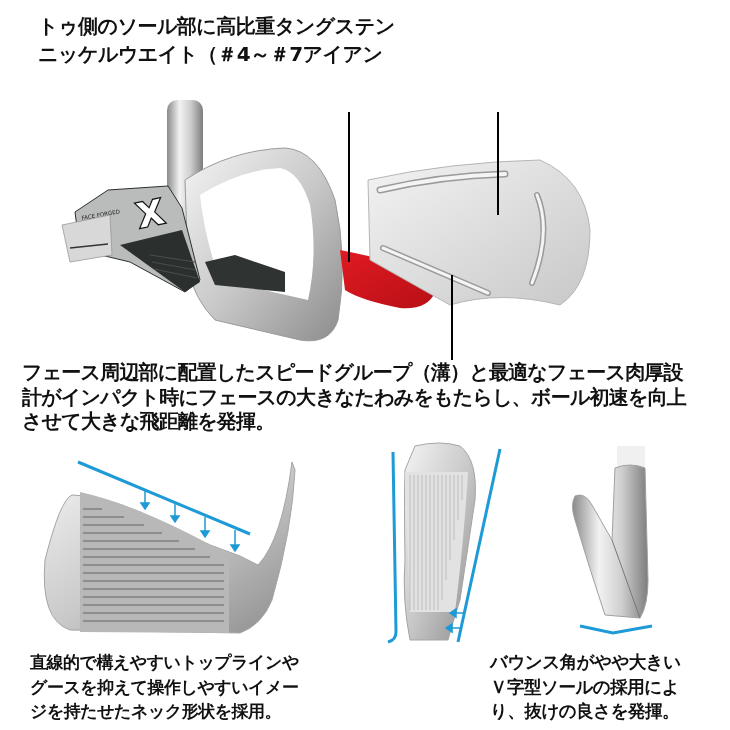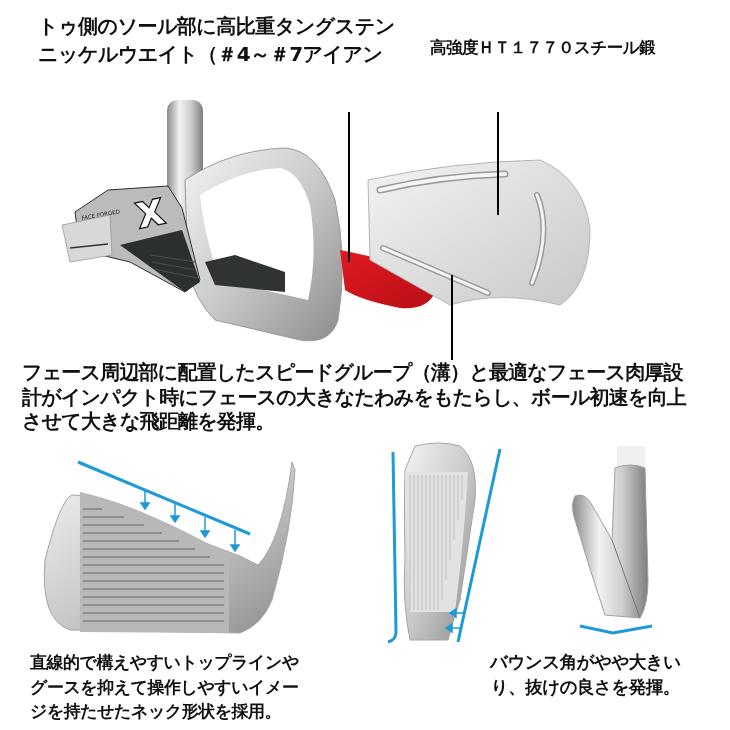--- a/index.html
+++ b/index.html
@@ -4,21 +4,21 @@
 <style>
   html, body { margin:0; padding:0; background:#ffffff; }
   body { width:730px; height:730px; position:relative; overflow:hidden;
          font-family:"DejaVu Sans","Liberation Sans",sans-serif; color:#111; }
   .txt { position:absolute; font-weight:bold; white-space:nowrap; letter-spacing:-0.5px; }
   .txt .ln { display:block; }
   .t1 { left:38px; top:12px; font-size:20px; line-height:28px; }
   .t2 { left:430px; top:36px; font-size:16.5px; line-height:24px; }
   .t3 { left:22px; top:360px; font-size:20px; line-height:24.5px; letter-spacing:-0.8px; }
   .t4 { left:30px; top:650px; font-size:17px; line-height:24.5px; }
-  .t5 { left:490px; top:650px; font-size:17.5px; line-height:24.5px;text-align:center; }
+  .t5 { left:490px; top:650px; font-size:17.5px; line-height:24.5px; }
   svg { position:absolute; left:0; top:0; }
 </style>
 </head>
 <body>
 
 <svg width="730" height="730" viewBox="0 0 730 730">
   <defs>
     <linearGradient id="steelH" x1="0" x2="1" y1="0" y2="0">
       <stop offset="0" stop-color="#8a8a8a"></stop>
       <stop offset="0.35" stop-color="#f2f2f2"></stop>
@@ -148,31 +148,31 @@
     <path d="M580,626 L613,633 L652,626" fill="none" stroke="#1e9ad6" stroke-width="3"></path>
   </g>
 </svg>
 
 <div class="txt t1">
   <span class="ln">トゥ側のソール部に高比重タングステン</span>
   <span class="ln">ニッケルウエイト（＃4～＃7アイアン</span>
 </div>
 
 <div class="txt t2">
-  <span class="ln">高強度ＨＴ１７７０スチール鍛</span>
 </div>
 
 <div class="txt t3">
   <span class="ln">フェース周辺部に配置したスピードグループ（溝）と最適なフェース肉厚設</span>
   <span class="ln">計がインパクト時にフェースの大きなたわみをもたらし、ボール初速を向上</span>
   <span class="ln">させて大きな飛距離を発揮。</span>
 </div>
 
 <div class="txt t4">
   <span class="ln">直線的で構えやすいトップラインや</span>
   <span class="ln">グースを抑えて操作しやすいイメー</span>
   <span class="ln">ジを持たせたネック形状を採用。</span>
 </div>
 
 <div class="txt t5">
   <span class="ln">バウンス角がやや大きい</span>
+  <span class="ln">Ｖ字型ソールの採用によ</span>
   <span class="ln">り、抜けの良さを発揮。</span>
 </div>
 
 </body></html>

